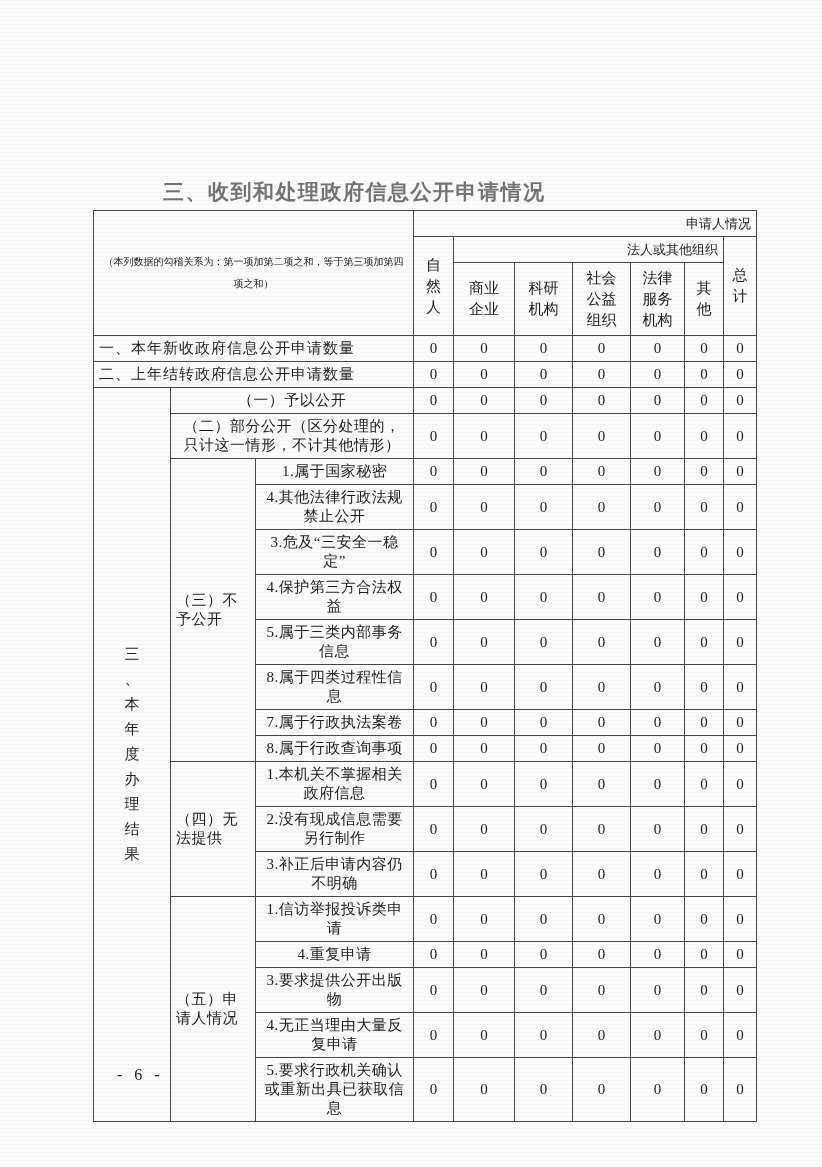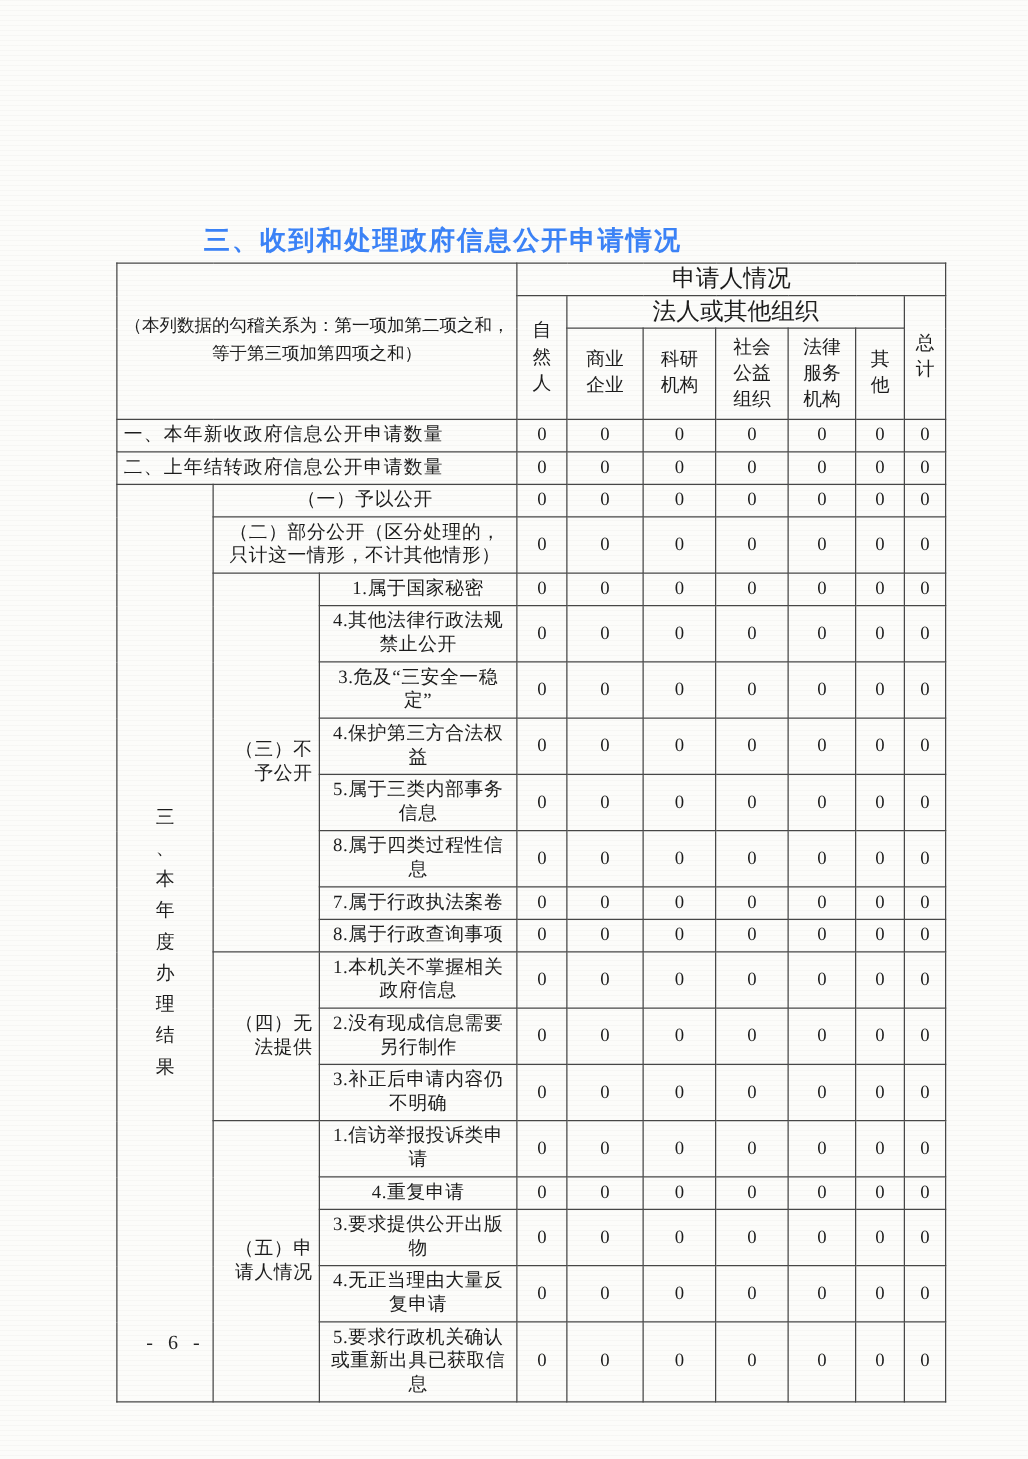--- a/index.html
+++ b/index.html
@@ -15,21 +15,21 @@
     overflow: hidden;
   }
   .page-title {
     position: absolute;
     left: 163px; top: 178px;
     margin: 0;
     font-family: "Liberation Sans", "DejaVu Sans", sans-serif;
     font-size: 21px;
     font-weight: bold;
     letter-spacing: 1.5px;
-    color: #3b82f6;
+    color: #737373;
     white-space: nowrap;
   }
   table.report {
     position: absolute;
     left: 93px; top: 210px;
     width: 663px;
     border-collapse: collapse;
     table-layout: fixed;
     font-size: 15px;
     line-height: 19px;
@@ -40,26 +40,26 @@
     padding: 3px 5px;
     font-weight: normal;
     vertical-align: middle;
     overflow: hidden;
   }
   table.report { border: 1.5px solid #3a3a3a; }
   tr.thr1 { height: 21px; }
   tr.thr2 { height: 20px; }
   tr.thr3 { height: 73px; }
   th.corner {
-    font-size: 14px;
+    font-size: 10px;
     line-height: 22px;
     text-align: center;
     padding: 2px 4px;
   }
-  th.group-head { text-align: center; font-size: 19px; padding: 0 2px; }
+  th.group-head { text-align: right; font-size: 13px; padding: 0 2px; }
   .vstack {
     display: inline-block;
     width: 1.05em;
     word-break: break-all;
     line-break: anywhere;
     line-height: 21px;
     text-align: center;
     vertical-align: middle;
   }
   .w2stack {
@@ -68,21 +68,21 @@
     word-break: break-all;
     line-break: anywhere;
     line-height: 21px;
     text-align: center;
     vertical-align: middle;
   }
   th.colname { text-align: center; padding: 0 1px; }
   td.val { text-align: center; font-size: 15px; }
   td.lbl-center { text-align: left; letter-spacing: 1px; }
   td.lbl-left { text-align: center; padding-left: 9px; letter-spacing: 0.5px; }
-  td.cat { text-align: right; padding-left: 8px; letter-spacing: 0.5px; }
+  td.cat { text-align: left; padding-left: 8px; letter-spacing: 0.5px; }
   td.vert {
     vertical-align: top;
     text-align: center;
     padding-top: 7px;
   }
   td.vert .vstack { line-height: 25px; }
   .page-number {
     position: absolute;
     left: 117px; top: 1066px;
     font-size: 16px;

